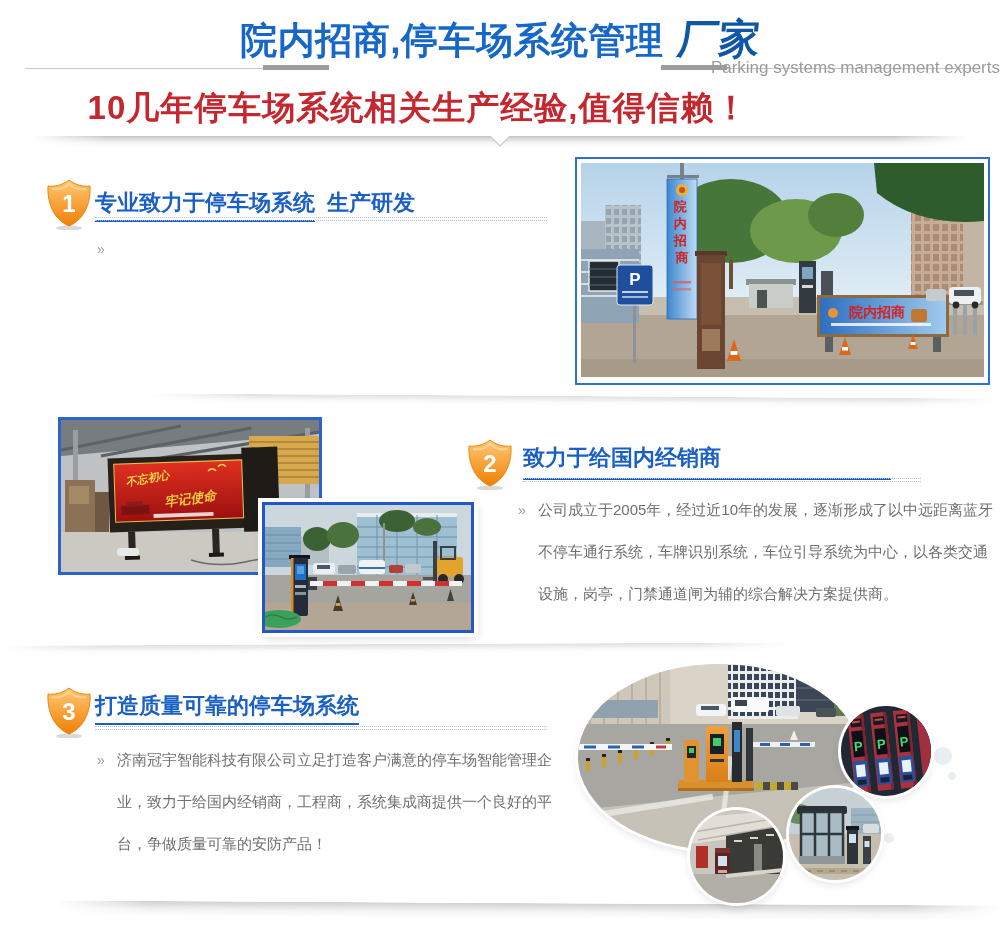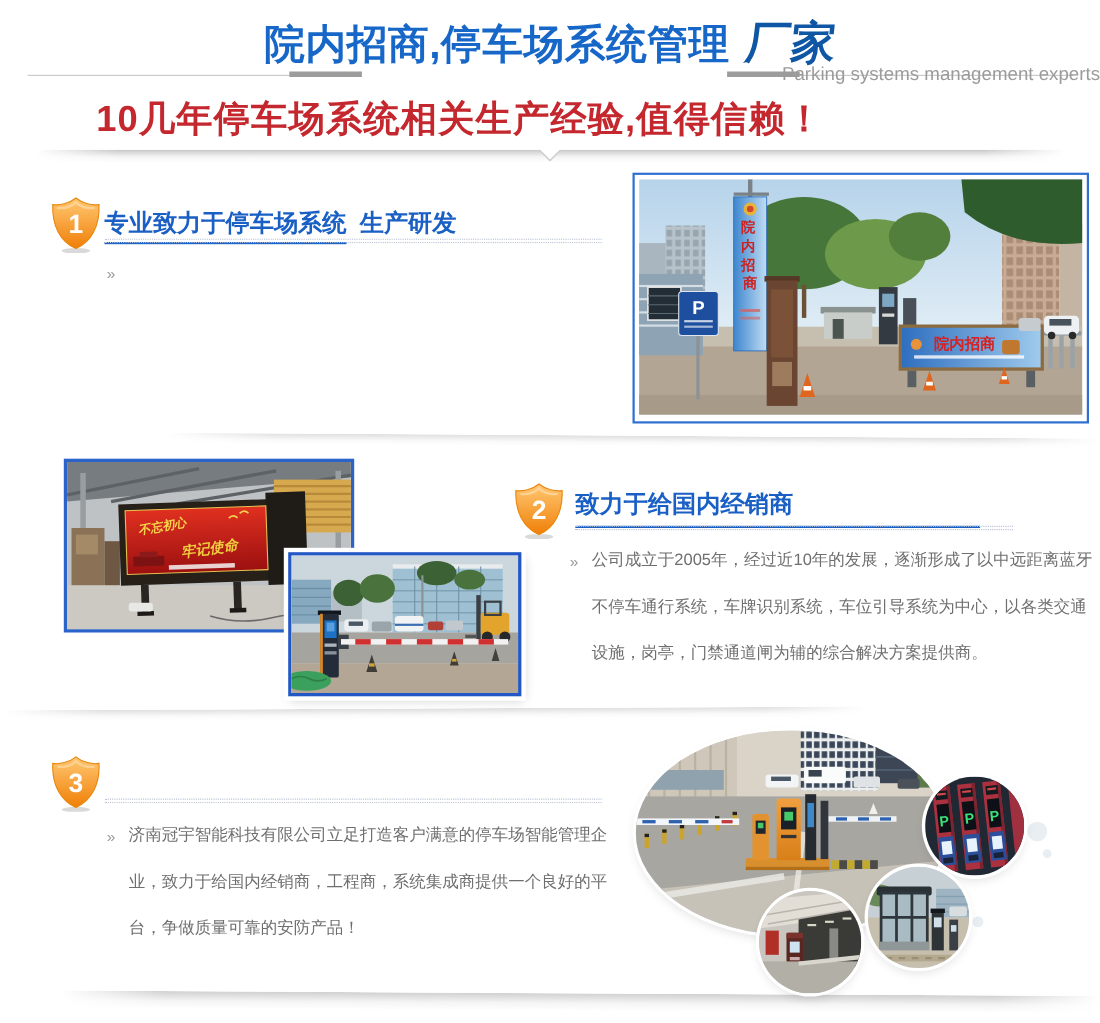--- a/index.html
+++ b/index.html
@@ -375,20 +375,23 @@
       <linearGradient id="shieldg3" x1="0" y1="0" x2="0" y2="1">
         <stop offset="0" stop-color="#ffc873"></stop>
           <stop offset="1" stop-color="#f07f07"></stop>
       </linearGradient>
     </defs>
     <ellipse cx="23" cy="50" rx="13" ry="2.5" fill="rgba(0,0,0,.15)"></ellipse>
     <path d="M23 2 C29 7 38 9 44 8 C45 27 37 42 23 48 C9 42 1 27 2 8 C8 9 17 7 23 2 Z" fill="url(#shieldg3)" stroke="#e8860c" stroke-width="1"></path>
     <path d="M6 11 C14 12 20 9 23 6 C26 9 32 12 40 11" fill="none" stroke="#ffdca6" stroke-width="2" opacity=".7"></path>
     <text x="23" y="34" text-anchor="middle" font-size="24" font-weight="bold" fill="#fff">3</text>
   </svg>
+  <div class="sec-title" style="left:95px;top:691px;">
+    <span class="t-under">打造质量可靠的停车场系统</span>
+  </div>
   <div class="dotted" style="left:95px;top:726px;width:452px;"></div>
   <div class="para lh42" style="left:95px;top:739px;width:470px;">
     <span class="marker">»</span>
     <span>济南冠宇智能科技有限公司立足打造客户满意的停车场智能管理企业，致力于给国内经销商，工程商，系统集成商提供一个良好的平台，争做质量可靠的安防产品！</span>
   </div>
 
   <div class="blob c-ellipse">
     <svg width="282" height="186" viewBox="0 0 282 186">
       <defs>
         <linearGradient id="corng" x1="0" y1="0" x2="0" y2="1">

